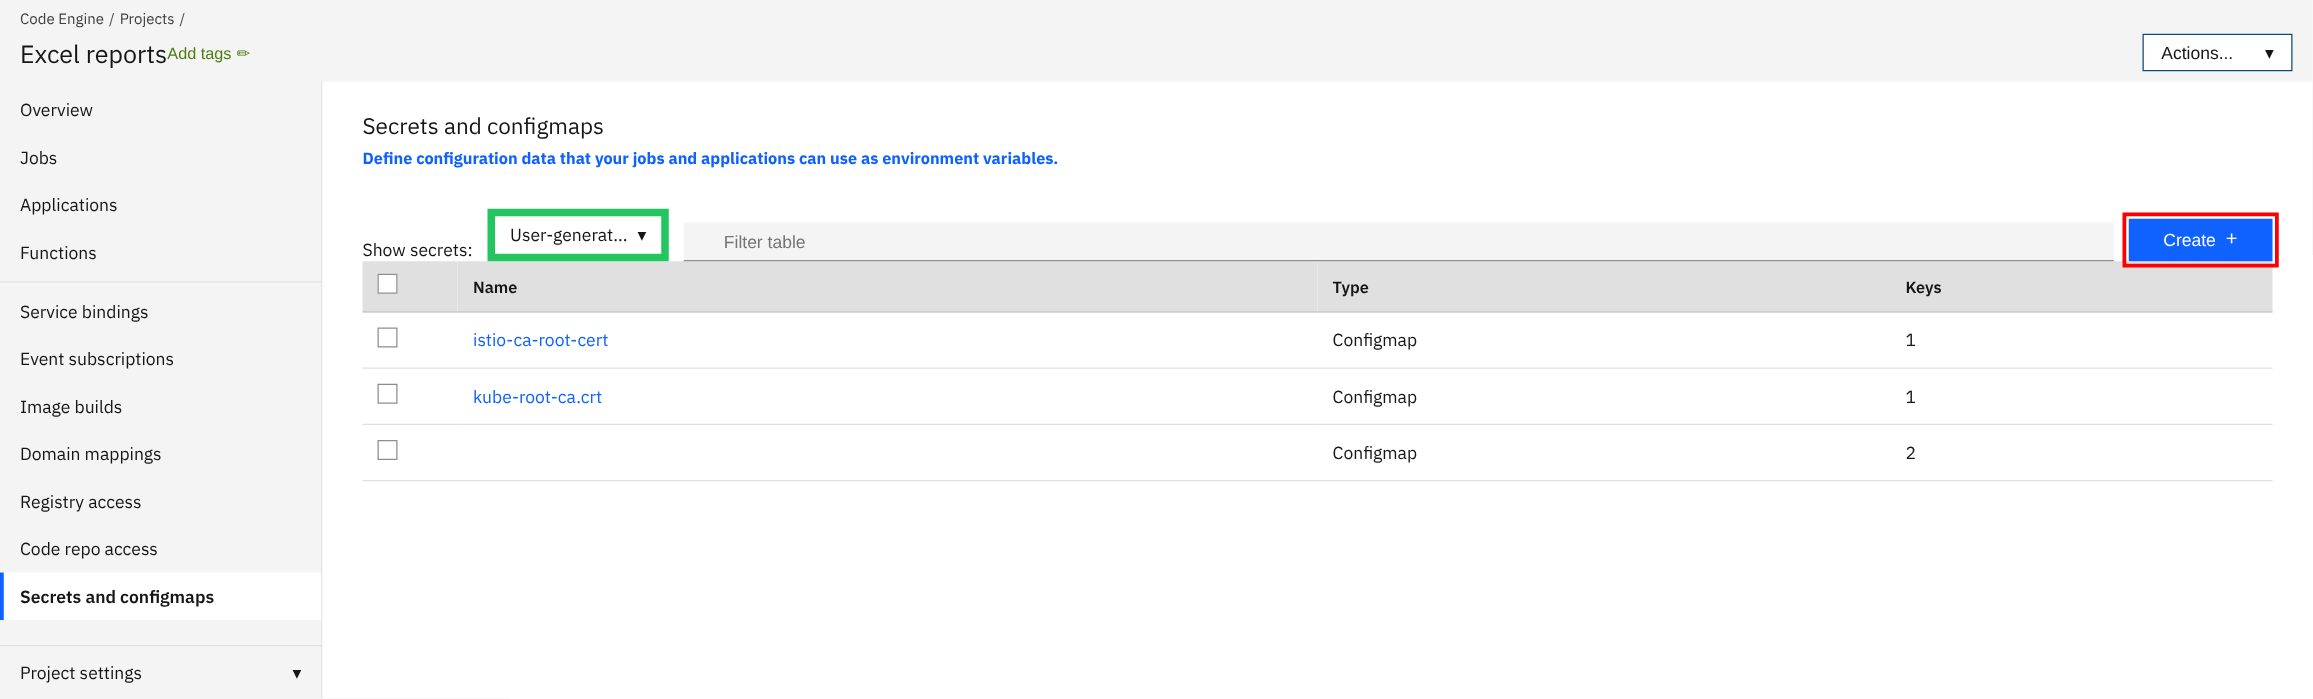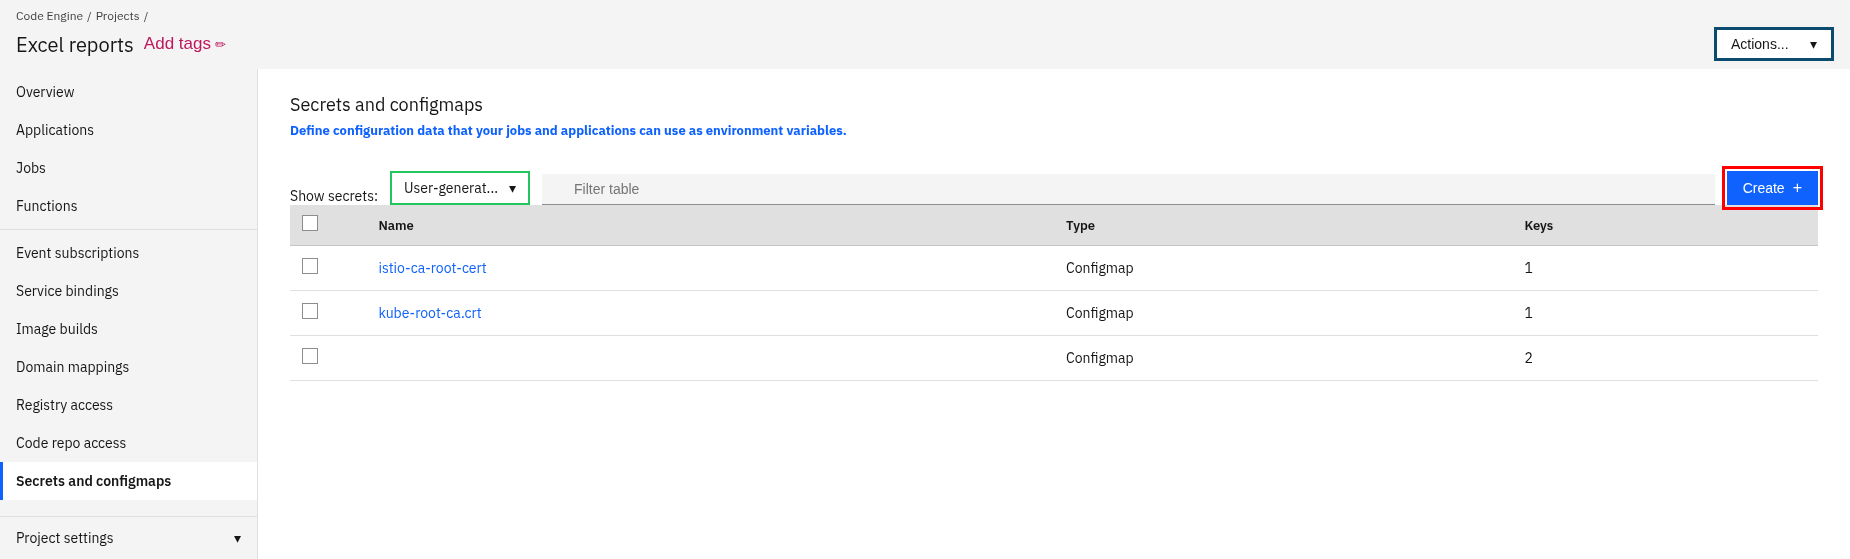--- a/index.html
+++ b/index.html
@@ -22,39 +22,38 @@
     .breadcrumb a { color: #404040; text-decoration: none; cursor: pointer; }
     .page-header {
       display: flex;
       align-items: center;
       justify-content: space-between;
       padding-bottom: 8px;
     }
     .page-header-left {
       display: flex;
       align-items: center;
-      gap: 10px;
     }
     .page-title {
       font-size: 20px;
       font-weight: 400;
       color: #161616;
     }
     .add-tags-btn {
-      font-size: 17px;
-      color: #be185d;
+      font-size: 13px;
+      color: #4d7c0f;
       background: none;
       border: none;
       cursor: pointer;
       display: flex;
       align-items: center;
       gap: 4px;
     }
     .actions-btn {
-      border: 3px solid #0c4a6e;
+      border: 1px solid #0c4a6e;
       background: white;
       color: #161616;
       padding: 6px 14px;
       font-size: 14px;
       cursor: pointer;
       display: flex;
       align-items: center;
       gap: 8px;
       min-width: 120px;
       justify-content: space-between;
@@ -140,21 +139,21 @@
       align-items: flex-end;
       gap: 12px;
       margin-bottom: 0;
     }
     .show-secrets-label {
       font-size: 14px;
       color: #161616;
       white-space: nowrap;
     }
     .dropdown-select {
-      border: 2px solid #22c55e;
+      border: 6px solid #22c55e;
       background: white;
       padding: 6px 12px;
       font-size: 14px;
       cursor: pointer;
       display: flex;
       align-items: center;
       gap: 8px;
       min-width: 140px;
       justify-content: space-between;
     }
@@ -178,21 +177,21 @@
       position: absolute;
       left: 8px;
       color: #525252;
       font-size: 14px;
       pointer-events: none;
     }
     .create-btn {
       background: #0f62fe;
       color: white;
       border: none;
-      padding: 8px 16px;
+      padding: 8px 28px;
       font-size: 14px;
       cursor: pointer;
       display: flex;
       align-items: center;
       gap: 8px;
       outline: 3px solid #ff0000;
       outline-offset: 2px;
       white-space: nowrap;
     }
 
@@ -269,34 +268,34 @@
   </div>
 </div>
 
 <div class="main-layout">
 
   <nav class="sidebar">
     <div class="sidebar-item">
       <span>Overview</span>
     </div>
     <div class="sidebar-item">
+      <span>Jobs</span>
+    </div>
+    <div class="sidebar-item">
       <span>Applications</span>
     </div>
     <div class="sidebar-item">
-      <span>Jobs</span>
-    </div>
-    <div class="sidebar-item">
       <span>Functions</span>
     </div>
     <div class="sidebar-divider"></div>
     <div class="sidebar-item">
+      <span>Service bindings</span>
+    </div>
+    <div class="sidebar-item">
       <span>Event subscriptions</span>
-    </div>
-    <div class="sidebar-item">
-      <span>Service bindings</span>
     </div>
     <div class="sidebar-item">
       <span>Image builds</span>
     </div>
     <div class="sidebar-item">
       <span>Domain mappings</span>
     </div>
     <div class="sidebar-item">
       <span>Registry access</span>
     </div>

